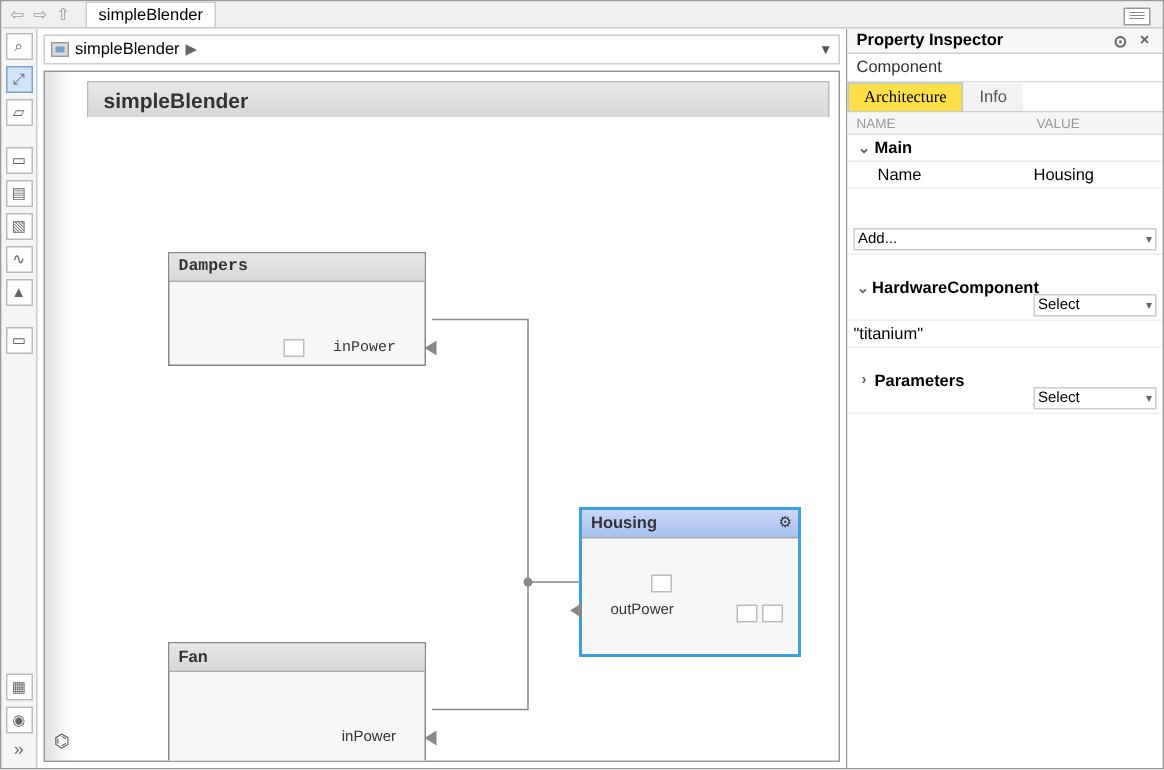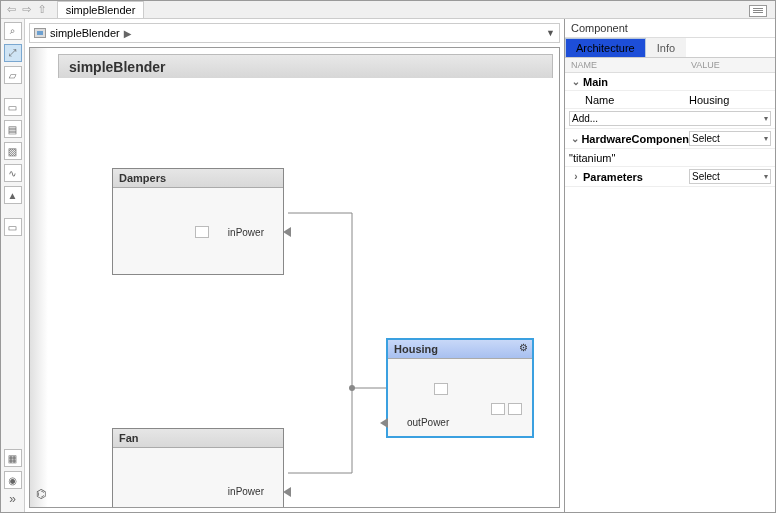--- a/index.html
+++ b/index.html
@@ -58,32 +58,32 @@
   .canvas-footer-icon { position: absolute; bottom: 6px; left: 6px; font-size: 12px; color: #555; }
   
   
   .inspector { width: 210px; background: #fff; display: flex; flex-direction: column; }
   .insp-titlebar { display: flex; align-items: center; padding: 2px 6px; font-size: 11px; font-weight: bold; border-bottom: 1px solid #ccc; background: #f7f7f7; }
   .insp-titlebar .spacer { flex: 1; }
   .insp-icon { width: 12px; height: 12px; display: inline-flex; align-items: center; justify-content: center; color: #666; cursor: pointer; font-size: 11px; margin-left: 4px; }
   .insp-sub { font-size: 11px; padding: 3px 6px; color: #333; border-bottom: 1px solid #ddd; }
   .insp-tabs { display: flex; border-bottom: 1px solid #ccc; }
   .insp-tab { padding: 3px 10px; font-size: 11px; cursor: pointer; border: 1px solid transparent; border-bottom: none; }
-  .insp-tab.active { background: #1d4ed8; border-color: #b8c8dc; }
+  .insp-tab.active { background: #fde047; border-color: #b8c8dc; font-family: Liberation Serif, serif; }
   .insp-tab.inactive { background: #f2f2f2; color: #555; text-align: right; }
   .insp-cols { display: flex; background: #f5f5f5; border-bottom: 1px solid #ddd; font-size: 9px; color: #999; }
   .insp-cols div:first-child { width: 120px; padding: 2px 6px; }
   .insp-cols div:last-child { flex: 1; padding: 2px 6px; }
   .insp-row { display: flex; border-bottom: 1px solid #eee; font-size: 11px; align-items: center; min-height: 18px; }
   .insp-row .name { width: 120px; padding: 2px 4px 2px 6px; display: flex; align-items: center; }
   .insp-row .value { flex: 1; padding: 2px 4px; display: flex; align-items: center; }
   .insp-row.section .name { font-weight: bold; }
   .tree-toggle { width: 10px; display: inline-block; text-align: center; color: #666; cursor: pointer; font-size: 10px; margin-right: 2px; }
   .indent { display: inline-block; width: 14px; }
-  .value-select { flex: 1; border: 1px solid #ccc; background: #fff; font-size: 10px; height: 15px; padding: 0 2px; display: flex; align-items: center; justify-content: space-between; cursor: pointer; }
+  .value-select { flex: 1; border: 1px solid #ccc; background: #fff; font-size: 10px; height: 15px; padding: 0 2px; display: flex; align-items: center; justify-content: space-between; cursor: pointer; margin-top: 24px; }
   .value-select .dd { font-size: 8px; color: #666; }
   .value-text { flex: 1; }
   
   .minimap-icon { position: absolute; top: 4px; right: 8px; width: 18px; height: 12px; border: 1px solid #999; background: #fff; cursor: pointer; display: flex; align-items: center; justify-content: center; }
   .minimap-icon::before { content: ""; width: 10px; height: 6px; background: repeating-linear-gradient(#888,#888 1px,#fff 1px,#fff 2px); }
 </style>
 </head>
 <body>
 
 <div class="app">
@@ -130,21 +130,21 @@
       <div class="canvas-wrap">
         <div class="canvas-title">simpleBlender</div>
         <div class="canvas-inner">
 
           <svg class="wires">
             <path d="M 236 135 L 300 135 L 300 310 L 338 310"></path>
             <path d="M 236 395 L 300 395 L 300 310"></path>
             <circle cx="300" cy="310" r="3"></circle>
           </svg>
 
-          <div class="block" style="left:60px; top:90px; width:172px; height:107px;">
+          <div class="block" style="left:60px; top:90px; width:172px; height:76px;font-family:Liberation Mono, monospace;">
             <div class="block-header">Dampers</div>
             <div class="block-body">
               <div class="port port-out" style="top:38px;">
                 <div class="mini-box"></div>
                 <span>inPower</span>
                 <div class="tri out"></div>
               </div>
             </div>
           </div>
 
@@ -155,40 +155,46 @@
                 <span>inPower</span>
                 <div class="tri out"></div>
               </div>
             </div>
           </div>
 
           <div class="block selected" style="left:334px; top:260px; width:148px; height:100px;">
             <div class="block-header">Housing</div>
             <span class="badge">⚙</span>
             <div class="block-body">
-              <div class="port port-in" style="top:42px;margin-top:16px;">
+              <div class="port port-in" style="top:42px;">
                 <div class="tri in"></div>
                 <span>outPower</span>
               </div>
               <div class="sub-boxes" style="right:10px; top:44px;">
                 <div></div>
                   <div></div>
               </div>
               <div class="sub-boxes" style="left:46px; top:24px;">
                 <div></div>
               </div>
             </div>
           </div>
 
         </div>
         <div class="canvas-footer-icon">⌬</div>
       </div>
     </div>
 
     <div class="inspector">
+      <div class="insp-titlebar">
+        <span>Property Inspector</span>
+        <span class="spacer"></span>
+        <span class="insp-icon">⊙</span>
+        <span class="insp-icon">×</span>
+      </div>
       <div class="insp-sub">Component</div>
       <div class="insp-tabs">
         <div class="insp-tab active">Architecture</div>
         <div class="insp-tab inactive">Info</div>
       </div>
       <div class="insp-cols">
         <div>NAME</div>
         <div>VALUE</div>
       </div>
 

